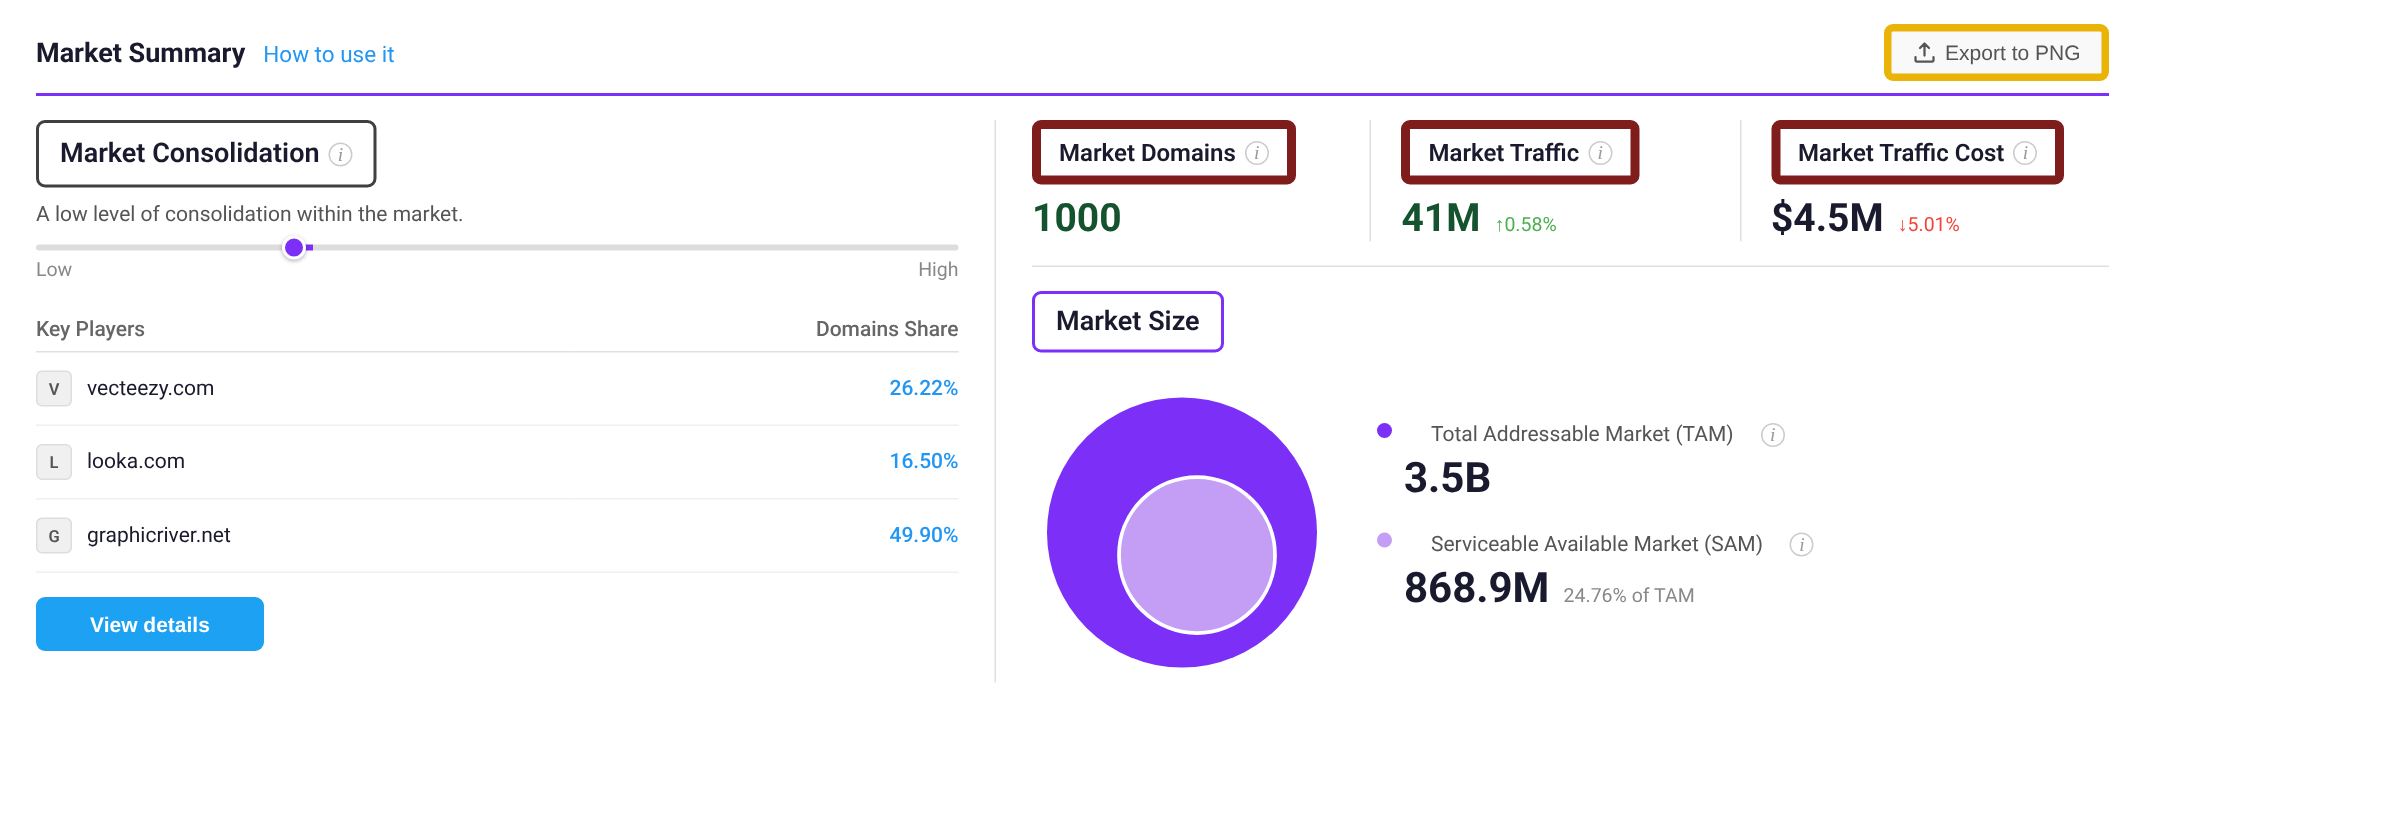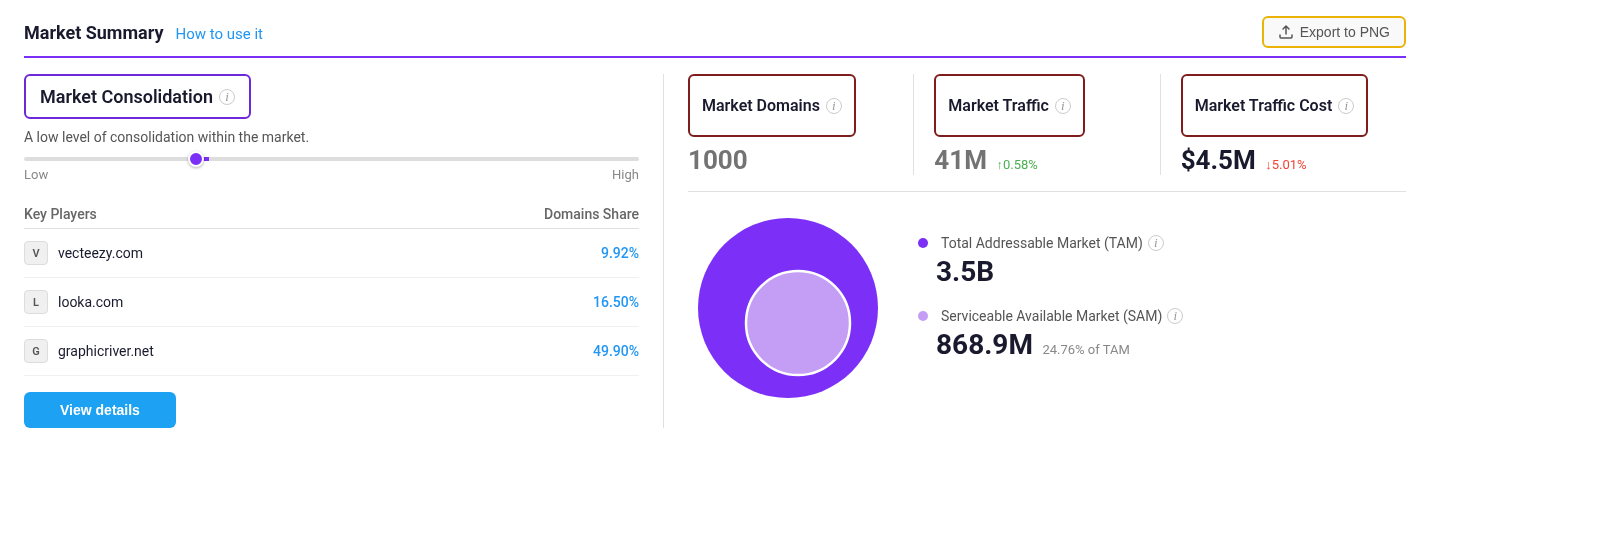--- a/index.html
+++ b/index.html
@@ -37,21 +37,21 @@
     .how-to-use-link {
       color: #2196f3;
       font-size: 15px;
       cursor: pointer;
       text-decoration: none;
     }
     .export-btn {
       display: flex;
       align-items: center;
       gap: 6px;
-      border: 2px solid #eab308;
+      border: 5px solid #eab308;
       border-radius: 6px;
       padding: 6px 14px;
       background: #f9f9f9;
       color: #555;
       cursor: pointer;
       font-size: 14px;
     }
     .export-btn svg {
       width: 16px;
       height: 16px;
@@ -67,21 +67,21 @@
       padding-right: 24px;
       border-right: 1px solid #e0e0e0;
     }
     
     .right-panel {
       flex: 1;
       padding-left: 24px;
     }
     
     .card-bordered {
-      border: 2px solid #6d28d9;
+      border: 2px solid #404040;
       border-radius: 6px;
       padding: 10px 14px;
       display: inline-flex;
       align-items: center;
       gap: 6px;
       margin-bottom: 10px;
     }
     .card-title {
       font-size: 18px;
       font-weight: 600;
@@ -207,38 +207,38 @@
       padding: 0 20px;
       border-right: 1px solid #e0e0e0;
     }
     .metric-card:first-child {
       padding-left: 0;
     }
     .metric-card:last-child {
       border-right: none;
     }
     .metric-header {
-      border: 2px solid #7f1d1d;
+      border: 6px solid #7f1d1d;
       border-radius: 6px;
-      padding: 20px 12px;
+      padding: 6px 12px;
       display: inline-flex;
       align-items: center;
       gap: 6px;
       margin-bottom: 8px;
       justify-content: space-between;
     }
     .metric-header-label {
       font-size: 16px;
       font-weight: 600;
       color: #1a1a2e;
     }
     .metric-value {
       font-size: 26px;
       font-weight: 700;
-      color: #737373;
+      color: #14532d;
     }
     .metric-value-dark {
       font-size: 26px;
       font-weight: 700;
       color: #1a1a2e;
     }
     .metric-change {
       font-size: 13px;
       margin-left: 6px;
     }
@@ -284,22 +284,21 @@
       display: inline-block;
       width: 10px;
       height: 10px;
       border-radius: 50%;
       margin-right: 8px;
     }
     .legend-label {
       color: #555;
       font-size: 14px;
       display: flex;
-      align-items: center;
-      gap: 5px;
+      gap: 18px;
       margin-bottom: 4px;
     }
     .legend-value {
       font-size: 28px;
       font-weight: 700;
       color: #1a1a2e;
       margin-left: 18px;
     }
     .legend-sub {
       color: #888;
@@ -357,21 +356,21 @@
           </tr>
         </thead>
         <tbody id="key-players-tbody">
         <tr>
       <td>
         <div class="domain-cell">
           <div class="domain-favicon">V</div>
           <span>vecteezy.com</span>
         </div>
       </td>
-      <td>9.92%</td>
+      <td>26.22%</td>
     </tr>
             <tr>
       <td>
         <div class="domain-cell">
           <div class="domain-favicon">L</div>
           <span>looka.com</span>
         </div>
       </td>
       <td>16.50%</td>
     </tr>
@@ -419,20 +418,23 @@
         <span class="info-icon">i</span>
       </div>
       <div>
         <span class="metric-value-dark">$4.5M</span>
         <span class="metric-change change-down">↓5.01%</span>
       </div>
     </div>
         </div>
 
       <div>
+        <div class="market-size-header">
+          <span class="market-size-title">Market Size</span>
+        </div>
         <div class="market-size-section">
 
           <div class="donut-container">
             <svg width="200" height="200" viewBox="0 0 200 200">
 
               <circle cx="100" cy="100" r="90" fill="#7b2ff7"></circle>
 
               <circle cx="110" cy="115" r="52" fill="#c49ef5"></circle>
 
               <circle cx="110" cy="115" r="52" fill="none" stroke="white" stroke-width="2.5"></circle>

